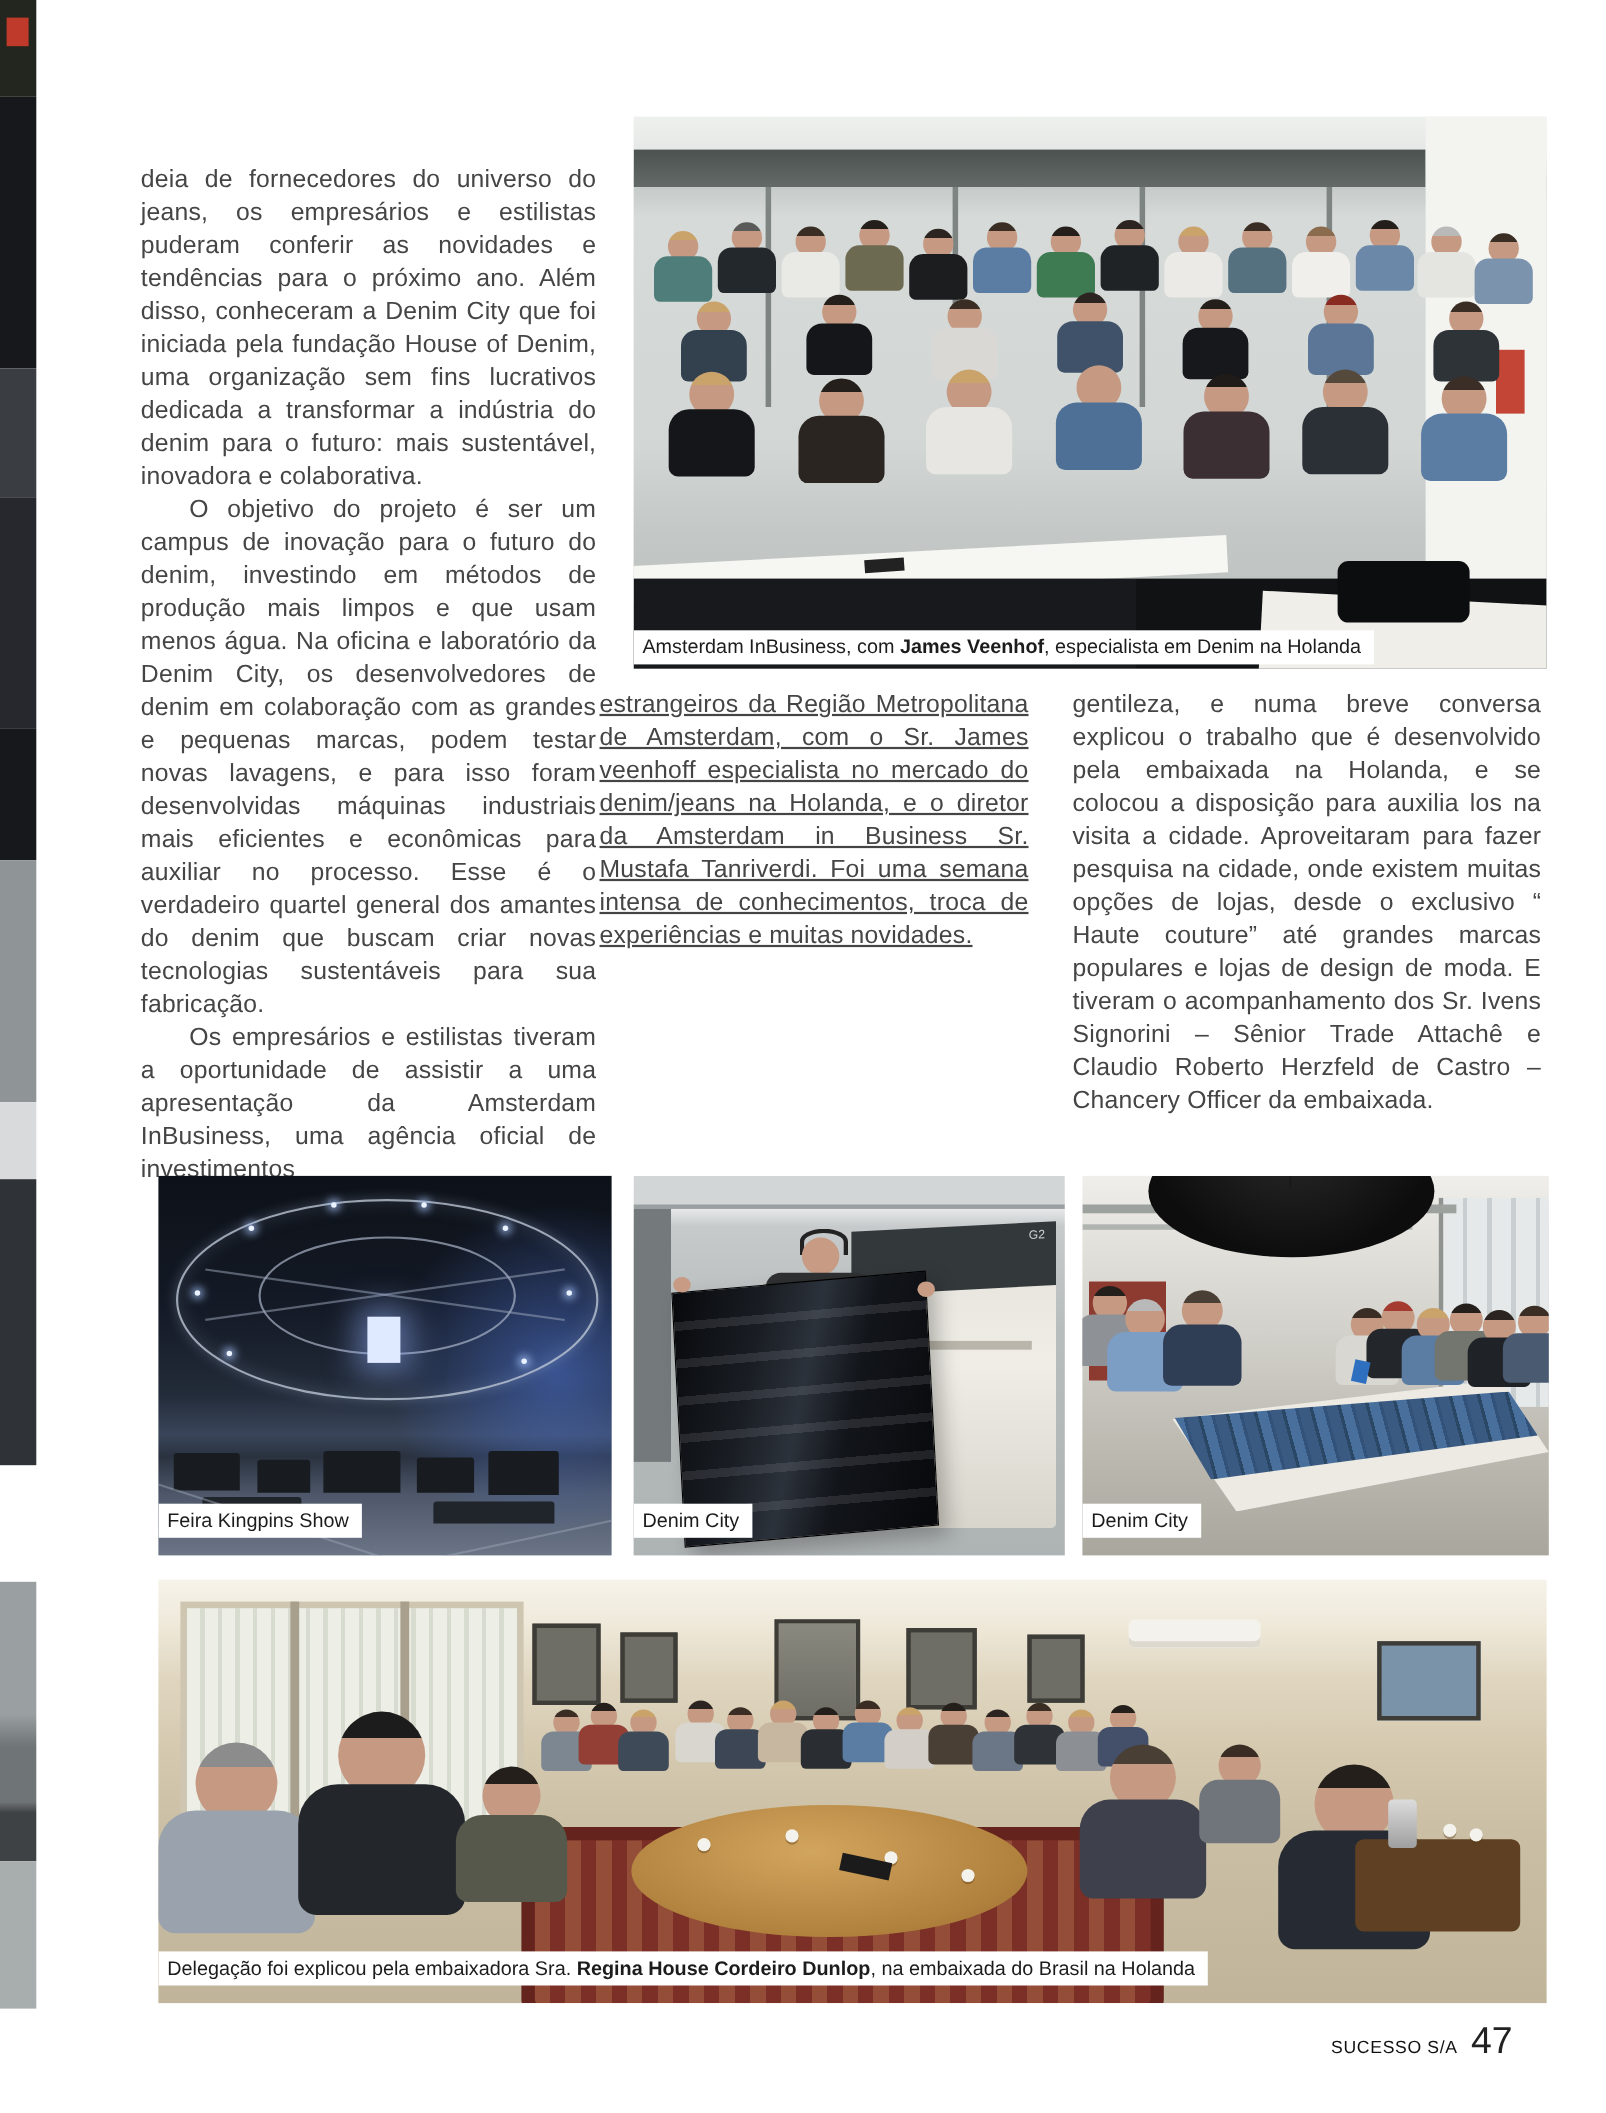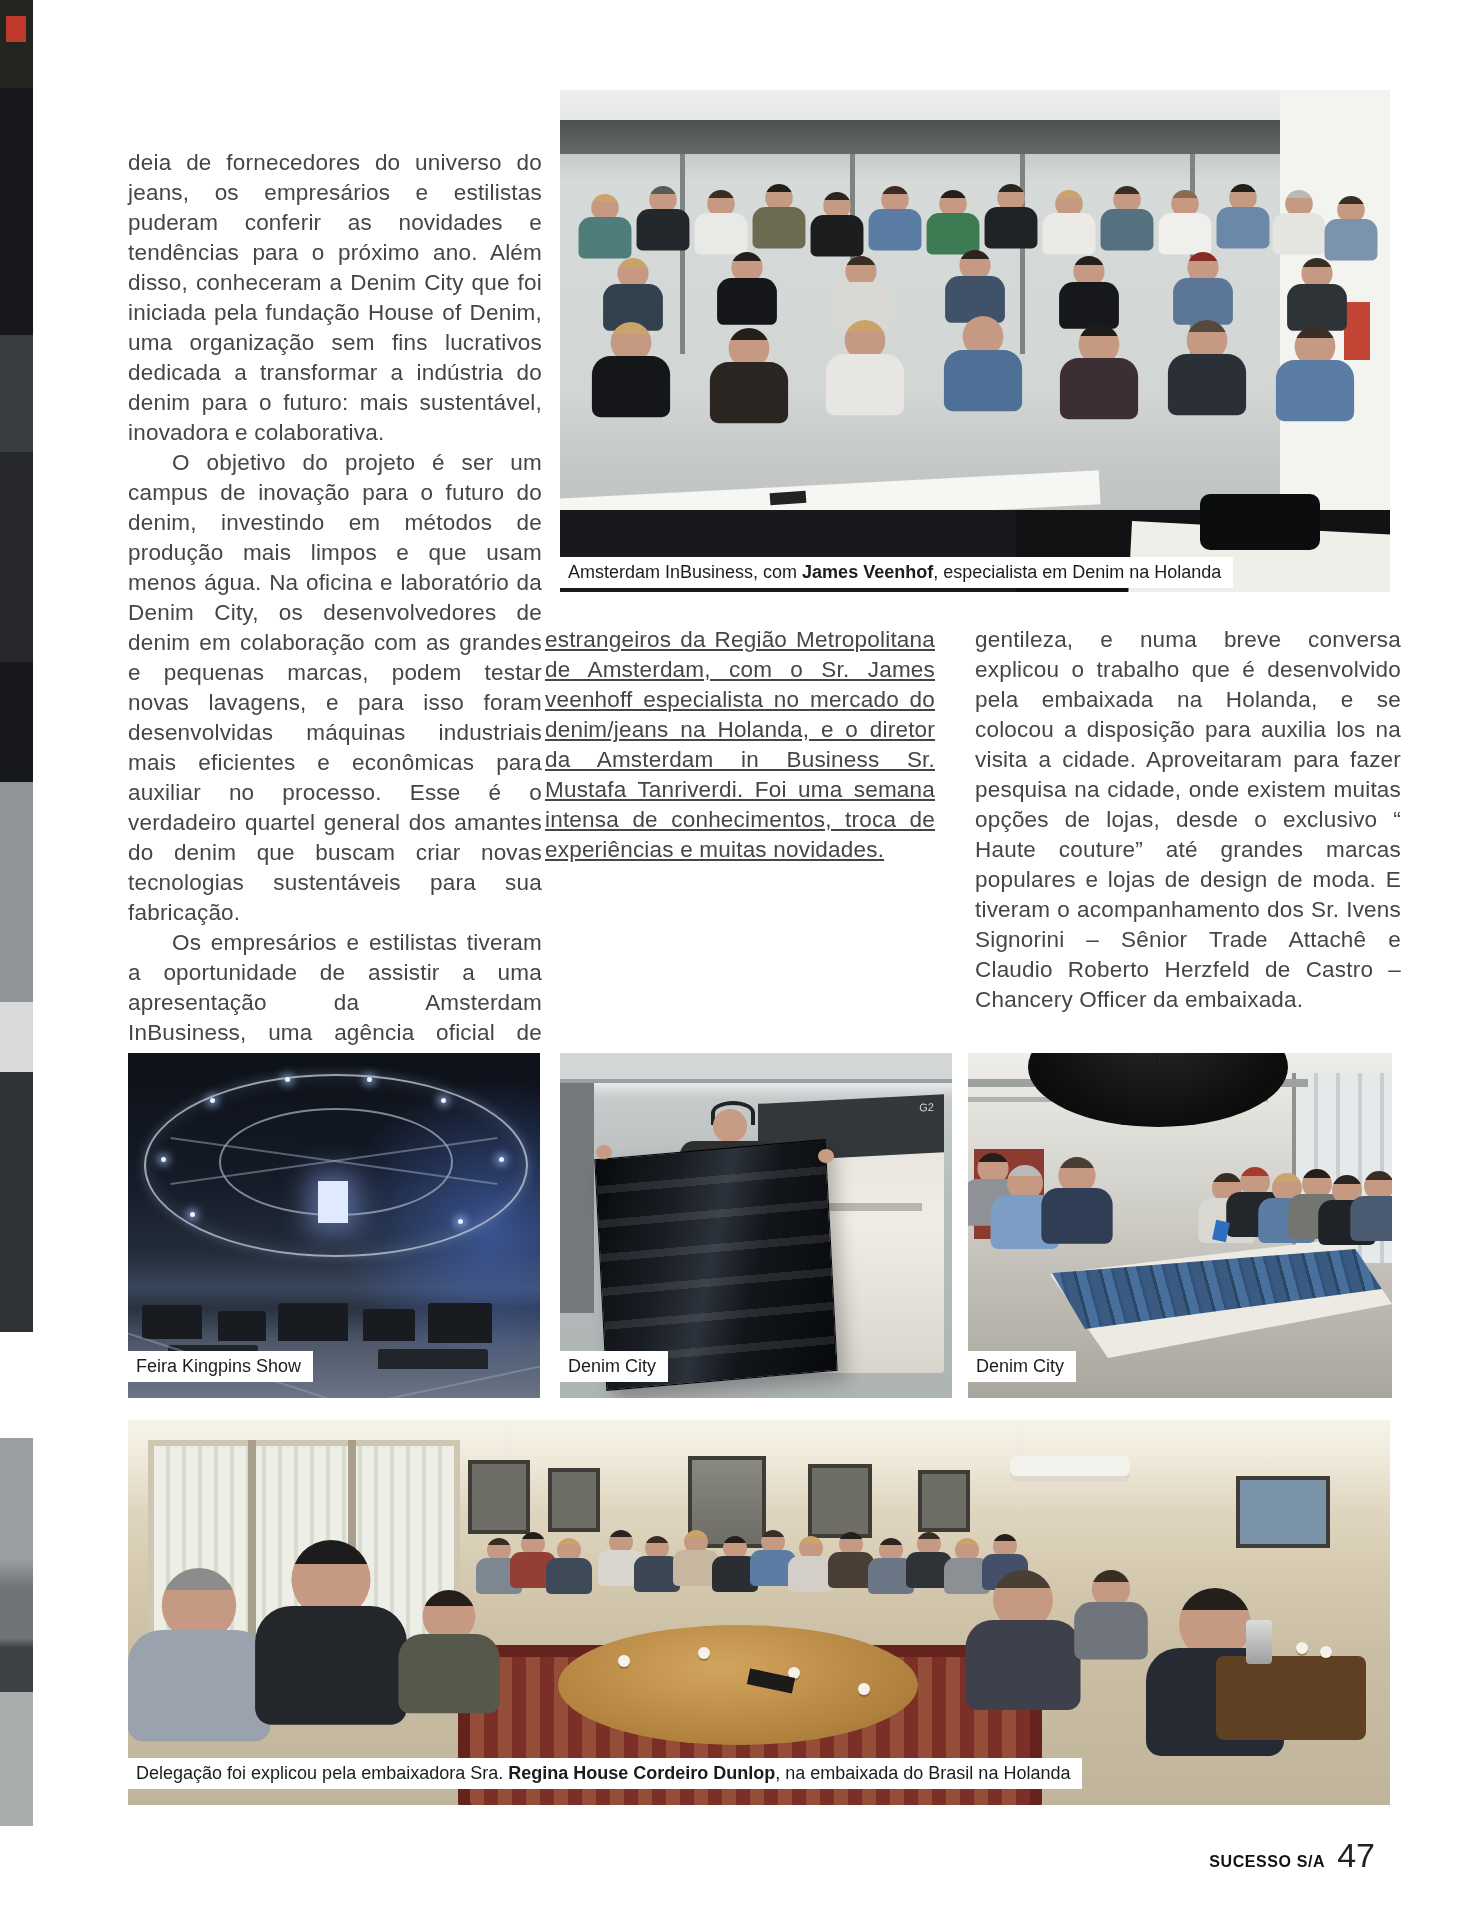--- a/index.html
+++ b/index.html
@@ -10,21 +10,21 @@
   .bleed .seg{position:absolute;left:0;width:33px;}
   
   .col{position:absolute;color:#454545;font-weight:300;font-size:22.5px;line-height:30px;
        text-align:justify;letter-spacing:.2px;}
   .col p{margin:0;}
   .col p.ind{text-indent:44px;}
   .col1{left:128px;top:148px;width:414px;}
   .col2{left:545px;top:625px;width:390px;text-decoration:underline;}
   .col3{left:975px;top:625px;width:426px;}
   
-  figure{margin:0;position:absolute;overflow:hidden;}
+  figure{margin:16px;position:absolute;overflow:hidden;}
   .cap{position:absolute;left:0;bottom:16px;background:#fff;color:#1c1c1c;
        font-size:18px;line-height:1.25;padding:4px 12px 5px 8px;white-space:nowrap;}
   .cap .b{font-weight:bold;}
   
   .pax{position:absolute;width:46px;transform-origin:top center;transform:scale(var(--s,1));}
   .pax::before{content:"";display:block;width:24px;height:24px;border-radius:50%;margin:0 auto;
        background:linear-gradient(var(--hair,#4a3a2e) 0 30%,var(--skin,#c69a82) 30%);}
   .pax::after{content:"";display:block;height:36px;border-radius:11px 11px 5px 5px;
        background:currentColor;margin-top:-4px;}
   .abs{position:absolute;}
@@ -48,21 +48,21 @@
      background:linear-gradient(180deg,#efeeea 0,#e2e1dc 60px,#d2d1cb 140px,#bdbbb2 240px,#a8a69d 345px);}
   
   .photo-emb{left:128px;top:1420px;width:1262px;height:385px;
      background:linear-gradient(180deg,#f6f3ea 0,#efe9da 40px,#e0d6c0 90px,#d4c8ae 160px,
      #cabfa4 230px,#c0b59a 385px);}
   .frame{position:absolute;background:#6e6d66;border:4px solid #3e3c37;}
   .cup{position:absolute;width:12px;height:12px;border-radius:50%;background:#f4f2ec;
        box-shadow:0 2px 0 rgba(90,60,20,.4);}
   
   .footer{position:absolute;top:1836px;right:85px;display:flex;align-items:baseline;gap:12px;}
-  .brand{font-weight:bold;font-size:16px;letter-spacing:.6px;color:#111;}
+  .brand{font-weight:normal;font-size:16px;letter-spacing:.6px;color:#111;}
   .pageno{font-weight:300;font-size:34px;color:#222;}
 </style>
 </head>
 <body>
 
 <div class="page">
 
   <div class="bleed">
     <div class="seg" style="top:0;height:88px;background:#23261f;"></div>
     <div class="seg" style="top:88px;height:247px;background:#17181c;"></div>

